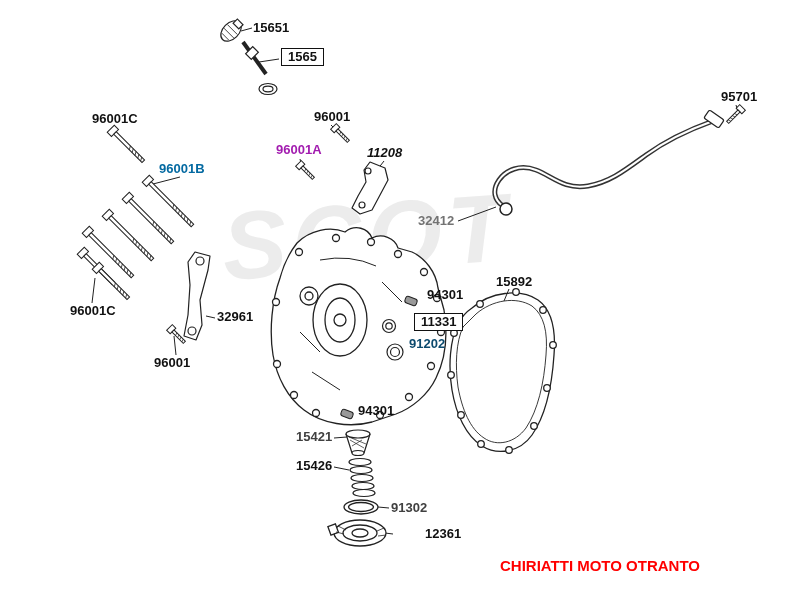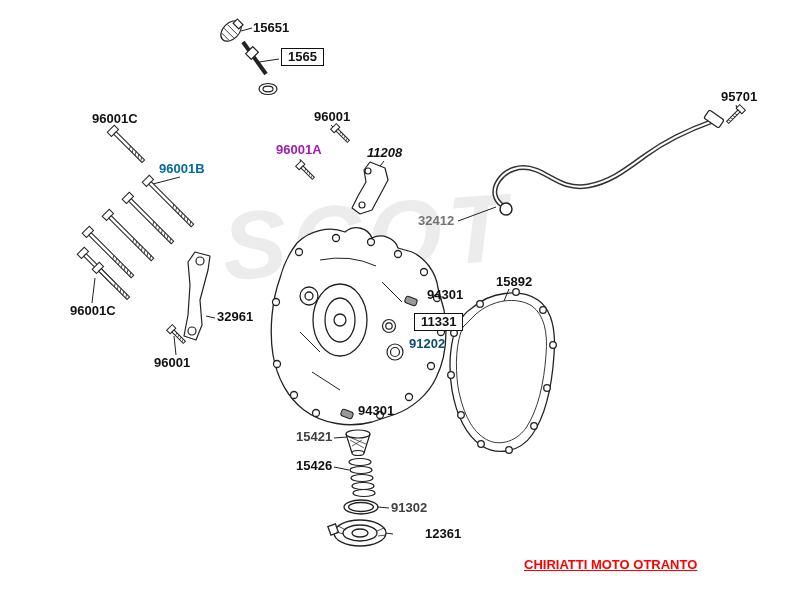--- a/index.html
+++ b/index.html
@@ -13,22 +13,22 @@
     position:absolute; font-size:13px; font-weight:bold; color:#111;
     white-space:nowrap; line-height:1.1;
   }
   .part-label.boxed { border:1.5px solid #111; padding:1px 6px; background:#fff; }
   .watermark {
     position:absolute; left:222px; top:182px;
     font-style:italic; font-weight:900; font-size:96px; letter-spacing:6px;
     color:rgba(110,110,110,0.13); transform:rotate(-4deg); user-select:none;
   }
   .footer-text {
-    position:absolute; left:524px; top:557px;
-    font-size:13px; font-weight:bold; white-space:nowrap;text-decoration:underline;
+    position:absolute; left:500px; top:557px;
+    font-size:15px; font-weight:bold; white-space:nowrap;
   }
 </style>
 </head>
 <body>
 
 <div class="stage">
 
   <div class="watermark">SCOT</div>
 
   <svg class="drawing" width="800" height="589" viewBox="0 0 800 589">

